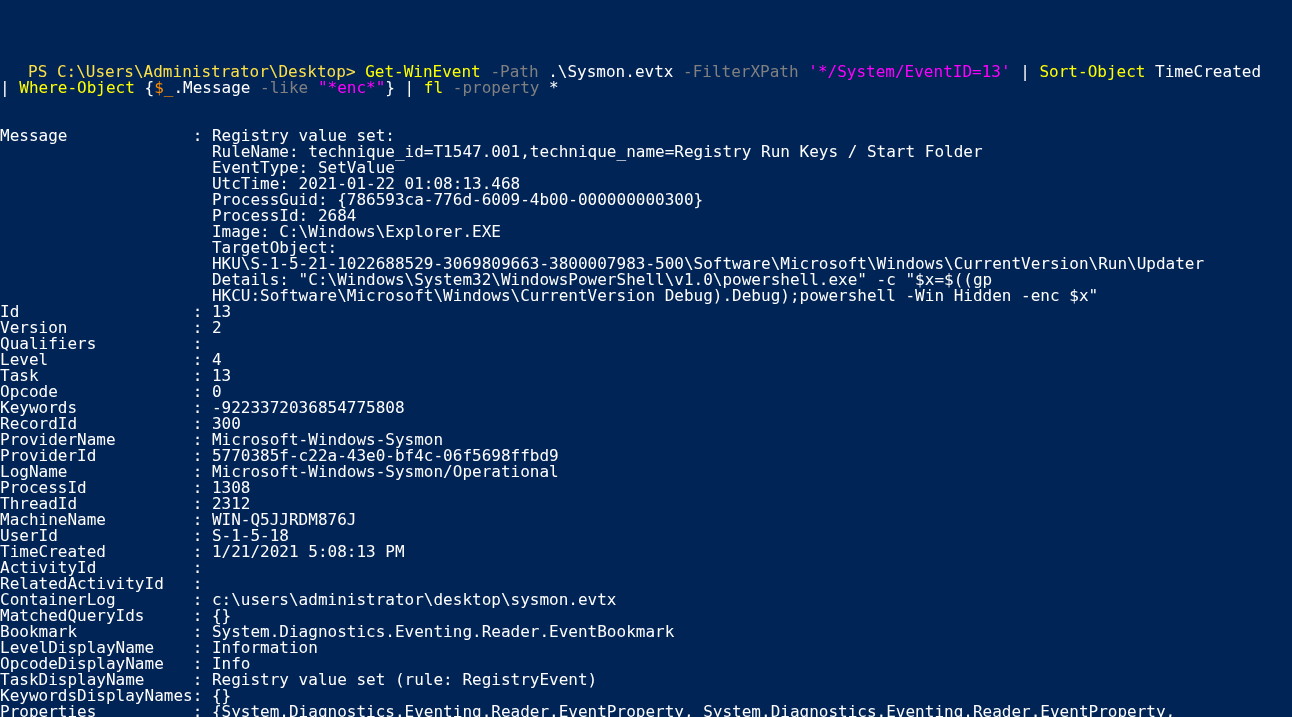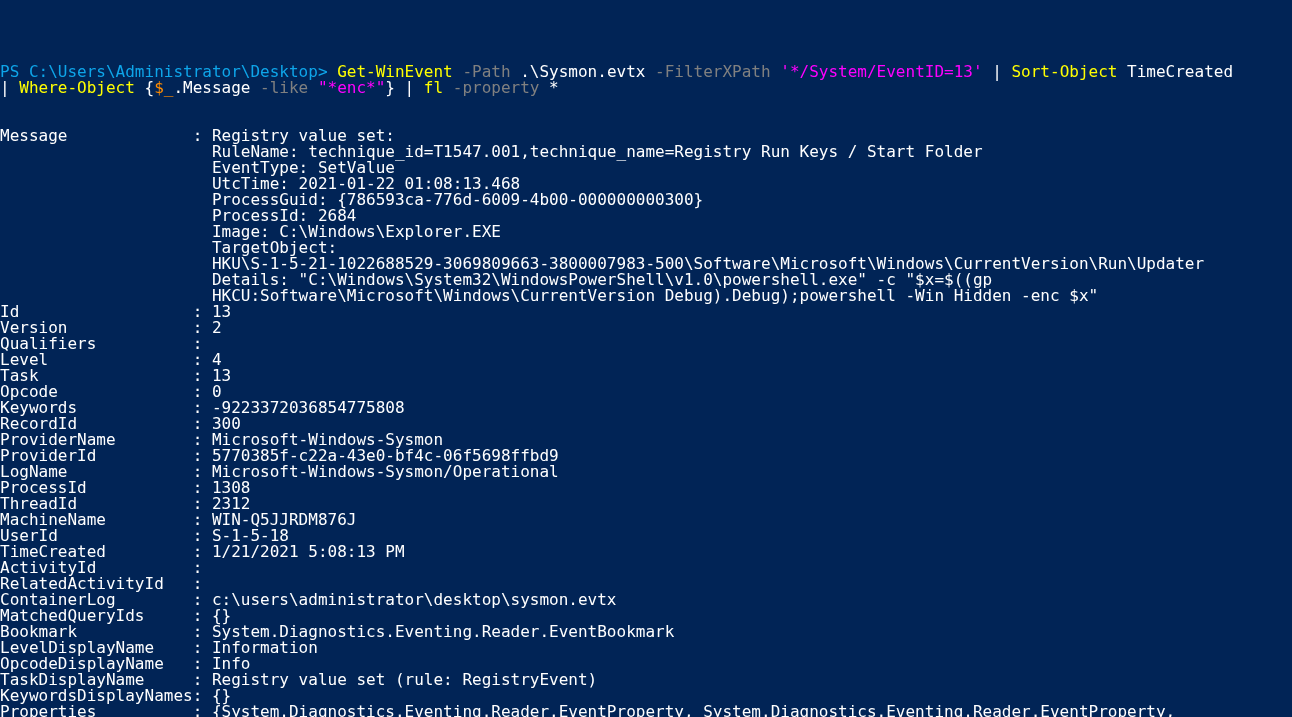--- a/index.html
+++ b/index.html
@@ -12,21 +12,21 @@
       color: #ffffff;
       font-family: 'Consolas', 'Lucida Console', monospace;
       font-size: 16px;
       line-height: 1.0;
       padding: 0;
       width: 1292px;
       height: 717px;
       overflow: hidden;
       white-space: pre;
     }
-    .prompt-prefix { color: #0ea5e9; }
+    .prompt-prefix { color: #fde047; padding-left: 28px; }
     .cmd-yellow { color: #ffff00; }
     .cmd-gray { color: #808080; }
     .cmd-magenta { color: #ff00ff; }
     .cmd-white { color: #ffffff; }
     .cmd-orange { color: #ff8c00; }
     .output { color: #ffffff; }
   </style>
 </head>
 <body>
 

